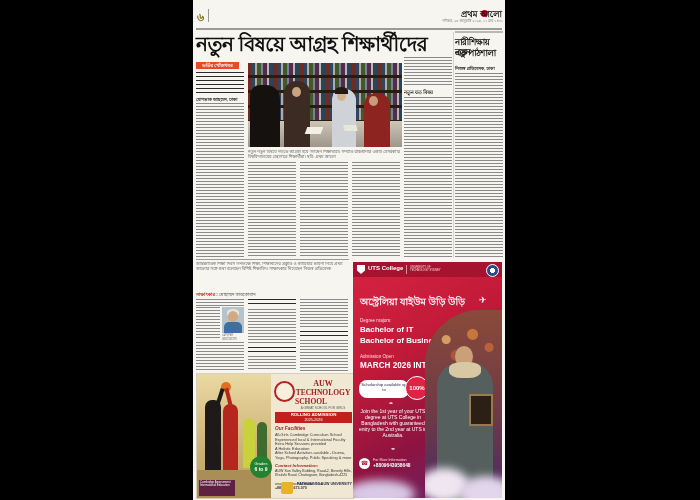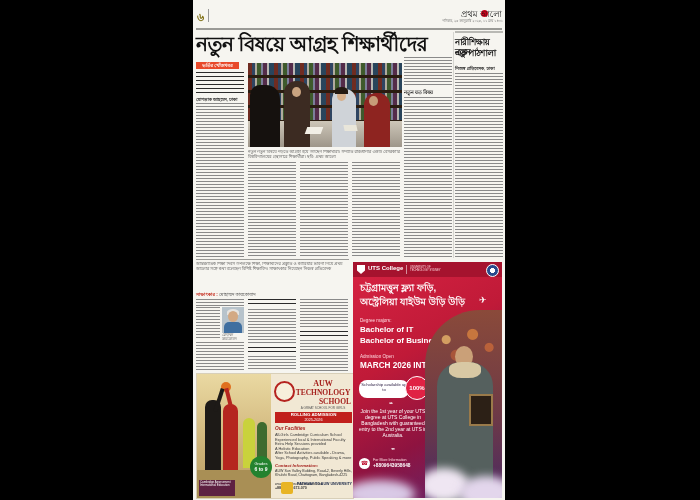--- a/index.html
+++ b/index.html
@@ -32,21 +32,21 @@
 </head>
 <body>
 
 <div id="stage">
   <div id="paper">
 
     <div class="abs" style="left:0;top:6px;width:312px;height:22px;">
       <span class="abs bn" style="left:4px;top:3px;font-size:11px;font-weight:bold;color:#7d6e12;">৬</span>
       <span class="abs" style="left:15px;top:3px;width:1px;height:13px;background:#999;"></span>
       <span class="abs" style="left:288px;top:4px;width:7px;height:7px;border-radius:50%;background:#d0021b;"></span>
-      <span class="abs bn" style="left:268px;top:2px;font-size:8.5px;font-weight:normal;color:#111;">প্রথম আলো</span>
+      <span class="abs bn" style="left:268px;top:2px;font-size:8.5px;font-weight:bold;color:#111;">প্রথম আলো</span>
       <span class="abs bn" style="left:232px;top:13px;width:78px;font-size:3.4px;color:#555;text-align:right;">শনিবার, ২৫ জানুয়ারি ২০২৫, ১১ মাঘ ১৪৩১</span>
     </div>
     <div class="abs rule" style="left:3px;top:28px;width:306px;height:1.5px;"></div>
 
     <div class="abs" style="left:0;top:29px;width:260px;height:230px;">
       <div class="abs bn hl" style="left:3px;top:2px;width:240px;font-size:20px;line-height:26px;">নতুন বিষয়ে আগ্রহ শিক্ষার্থীদের</div>
       <div class="abs kick" style="left:3px;top:33px;width:43px;height:7px;">ভর্তির খোঁজখবর</div>
       <div class="abs txb" style="left:3px;top:43px;width:48px;height:23px;"></div>
       <div class="abs by bn" style="left:3px;top:68px;width:48px;">মোশতাক আহমেদ, ঢাকা</div>
       <div class="abs tx" style="left:3px;top:74px;width:48px;height:155px;"></div>
@@ -118,21 +118,21 @@
         <div class="abs" style="left:20px;top:14px;width:4px;height:24px;background:#1d1a17;transform:rotate(18deg);"></div>
         <div class="abs" style="left:26px;top:30px;width:15px;height:66px;background:#b5261f;border-radius:7px 7px 0 0;"></div>
         <div class="abs" style="left:30px;top:14px;width:4px;height:22px;background:#b5261f;transform:rotate(-14deg);"></div>
         <div class="abs" style="left:46px;top:44px;width:12px;height:50px;background:#c9d23c;border-radius:6px 6px 0 0;"></div>
         <div class="abs" style="left:60px;top:48px;width:10px;height:46px;background:#3e6b2f;border-radius:5px 5px 0 0;"></div>
         <div class="abs" style="left:0;top:96px;width:74px;height:28px;background:#a98f55;"></div>
       </div>
       <div class="abs seal" style="left:77px;top:7px;width:17px;height:17px;"></div>
       <div class="abs bn auwred" style="left:98px;top:5px;width:56px;text-align:center;font-family:'Liberation Serif',serif;font-weight:bold;font-size:8px;">AUW</div>
       <div class="abs bn auwred" style="left:96px;top:14px;width:60px;text-align:center;font-family:'Liberation Serif',serif;font-weight:bold;font-size:7.5px;">TECHNOLOGY</div>
-      <div class="abs bn auwred" style="left:98px;top:23px;width:56px;text-align:right;font-family:'Liberation Serif',serif;font-weight:bold;font-size:7.5px;">SCHOOL</div>
+      <div class="abs bn auwred" style="left:98px;top:23px;width:56px;text-align:left;font-family:'Liberation Serif',serif;font-weight:bold;font-size:7.5px;">SCHOOL</div>
       <div class="abs" style="left:96px;top:32px;width:60px;text-align:center;font-size:3.1px;color:#555;">A GREAT SCHOOL FOR GIRLS</div>
       <div class="abs" style="left:78px;top:38px;width:77px;height:11px;background:#c1201c;color:#fff;text-align:center;">
         <div style="font-size:4.4px;font-weight:bold;line-height:6px;">ROLLING ADMISSION</div>
         <div style="font-size:3.8px;line-height:4px;">2025-2026</div>
       </div>
       <div class="abs bn auwred" style="left:78px;top:52px;font-size:4.8px;font-weight:bold;font-style:italic;">Our Facilities</div>
       <div class="abs" style="left:78px;top:59px;width:77px;">
         <div class="bullet">All-Girls Cambridge Curriculum School</div>
         <div class="bullet">Experienced local &amp; International Faculty</div>
         <div class="bullet">Extra Help Sessions provided</div>
@@ -157,21 +157,20 @@
     <div id="uts" class="abs" style="left:160px;top:262px;width:149px;height:236px;">
 
       <div class="abs" style="left:0;top:0;width:149px;height:15px;background:#a5132e;">
         <span class="abs utsw" style="left:4px;top:3px;width:8px;height:9px;background:#fff;clip-path:polygon(0 0,100% 0,100% 60%,50% 100%,0 60%);"></span>
         <span class="abs utsw bn" style="left:15px;top:3px;font-size:6px;font-weight:bold;">UTS College</span>
         <span class="abs" style="left:53px;top:3px;width:1px;height:9px;background:#ffffff88;"></span>
         <span class="abs" style="left:57px;top:4px;width:40px;font-size:2.7px;line-height:3px;color:#ffd9e0;">UNIVERSITY OF TECHNOLOGY SYDNEY</span>
         <span class="abs" style="left:133px;top:2px;width:11px;height:11px;border-radius:50%;background:radial-gradient(#fff 30%,#2a4a8c 32%);border:1px solid #fff;"></span>
       </div>
 
-      <div class="abs utsw bn" style="left:7px;top:19px;width:130px;font-size:9.5px;font-weight:bold;">চট্টগ্রামত্তুন ফ্ল্যা ফড়ি,</div>
       <div class="abs utsw bn" style="left:7px;top:33px;width:120px;font-size:9.5px;font-weight:bold;">অস্ট্রেলিয়া যাইউম উড়ি উড়ি</div>
       <span class="abs utsw" style="left:126px;top:33px;font-size:9px;">✈</span>
 
       <div class="abs utsw" style="left:7px;top:56px;font-size:4.6px;color:#ffd9e0;">Degree majors:</div>
       <div class="abs utsw bn" style="left:7px;top:63px;font-size:8px;font-weight:bold;">Bachelor of IT</div>
       <div class="abs utsw bn" style="left:7px;top:74px;font-size:8px;font-weight:bold;">Bachelor of Business</div>
 
       <div class="abs utsw" style="left:7px;top:92px;font-size:4.6px;color:#ffd9e0;">Admission Open</div>
       <div class="abs utsw bn" style="left:7px;top:99px;font-size:8.2px;font-weight:bold;">MARCH 2026 INTAKE</div>
 

